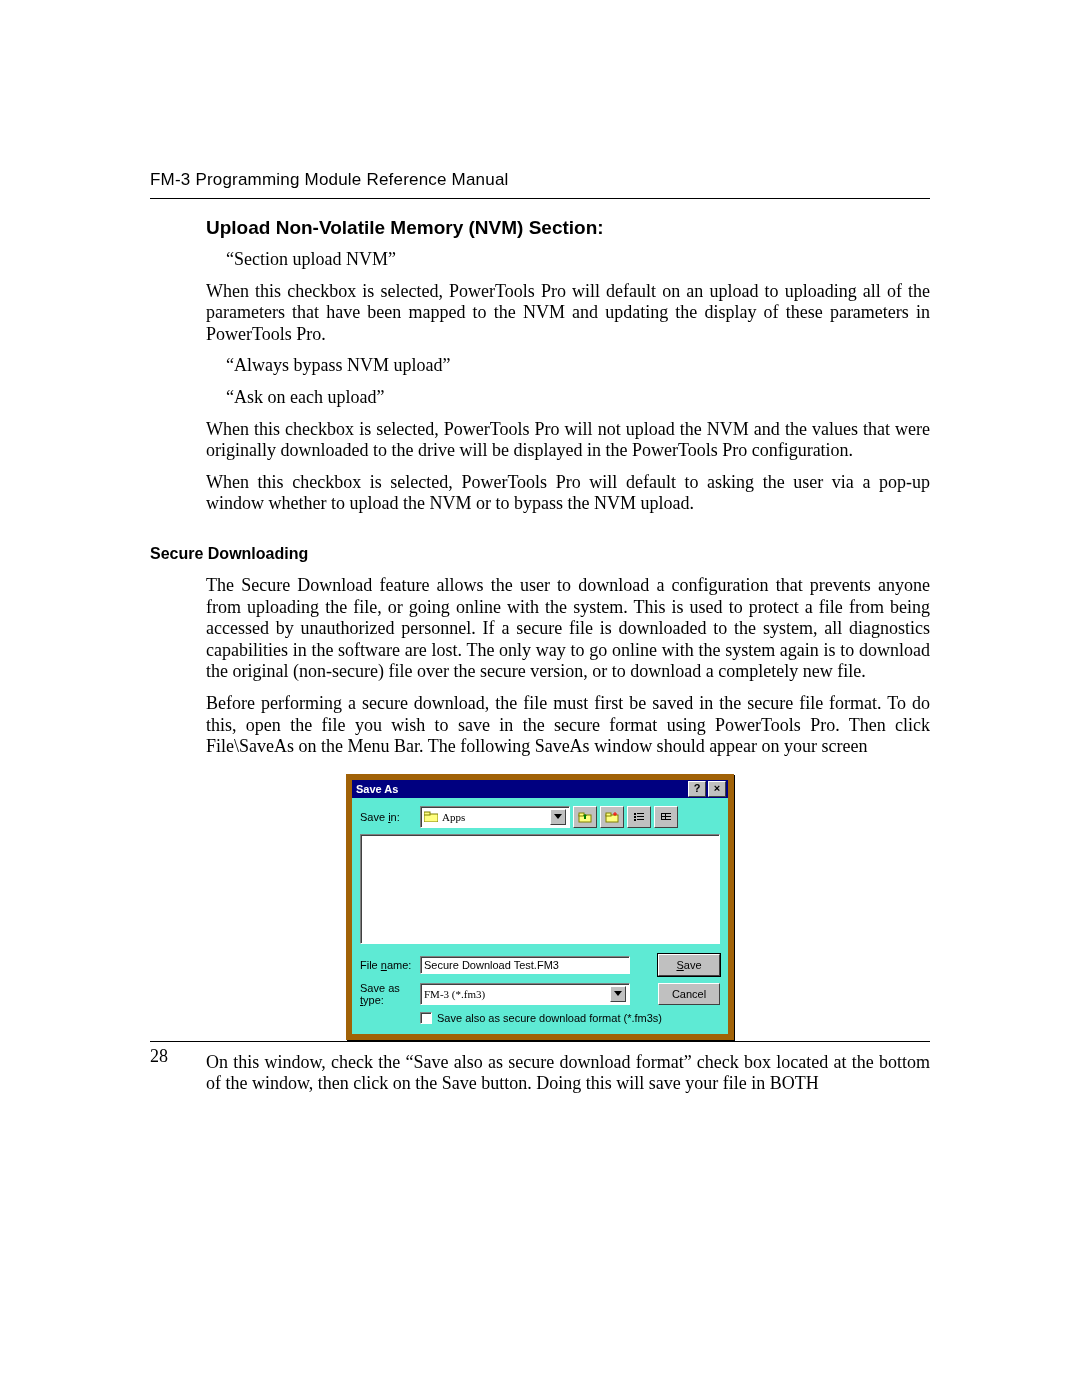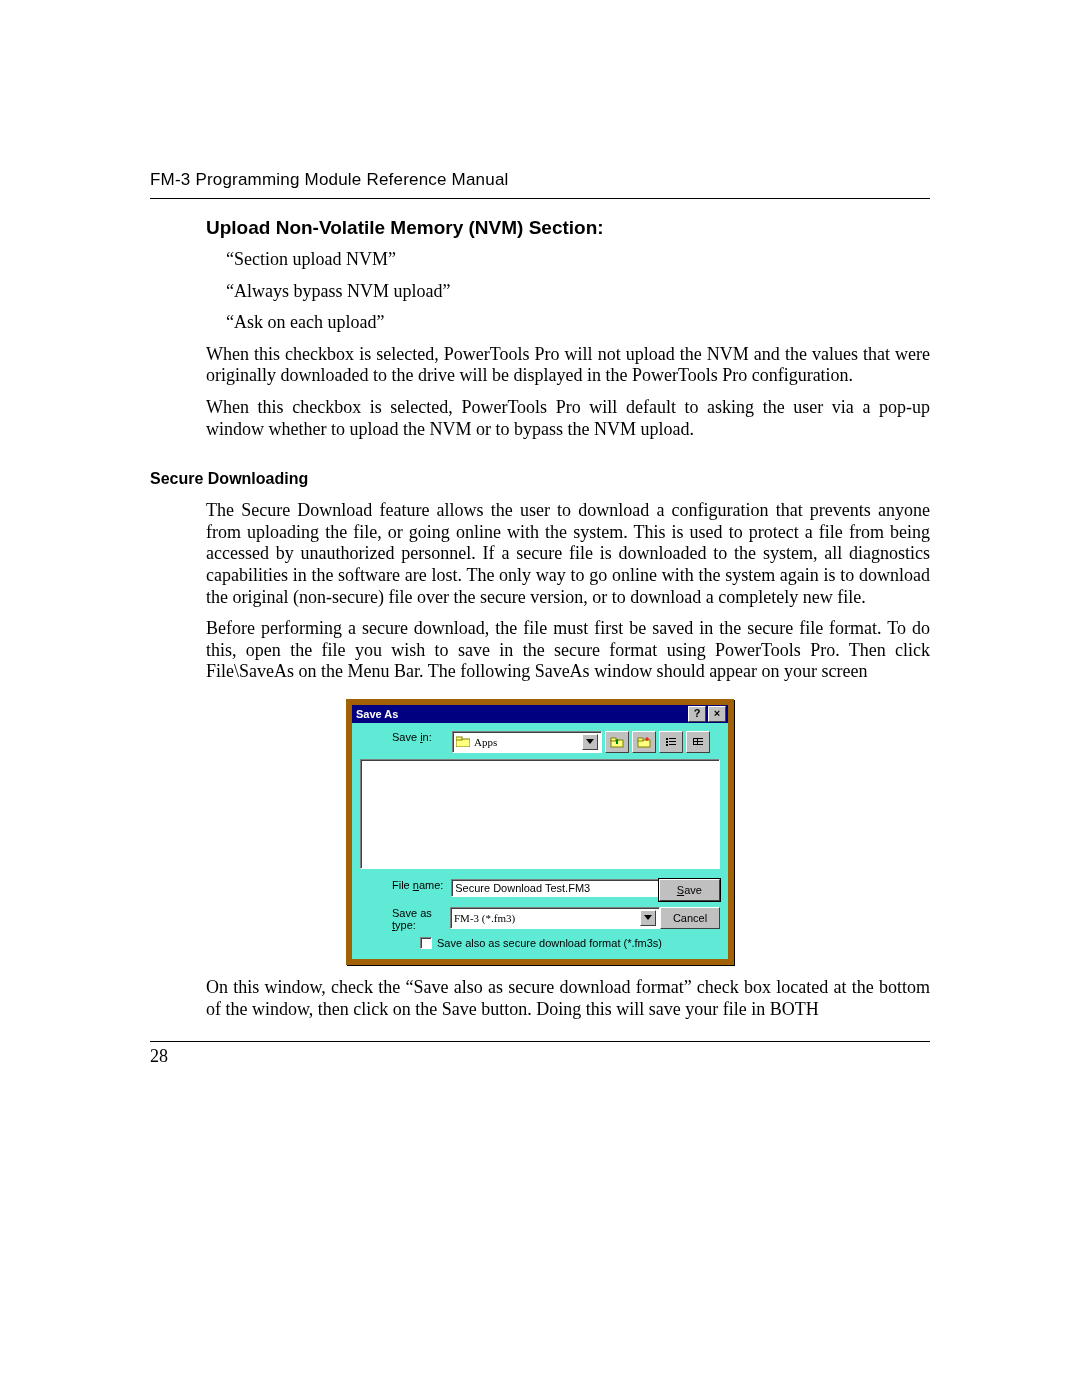--- a/index.html
+++ b/index.html
@@ -105,22 +105,22 @@
     font-weight: bold;
     font-size: 11px;
     color: #000;
     line-height: 1;
   }
   .dlg-body {
     padding: 8px 8px 10px 8px;
   }
   .row {
     display: flex;
+    align-items: center;
     margin-bottom: 6px;
-    margin-left: 32px;
   }
   .row .lbl {
     width: 60px;
   }
   .combo {
     flex: 1;
     height: 22px;
     background: #fff;
     border: 1px solid #808080;
     border-right-color: #fff;
@@ -228,20 +228,21 @@
 
 <div class="page">
 
   <div class="running-header">FM-3 Programming Module Reference Manual</div>
   <hr class="rule">
 
   <div class="h3">Upload Non-Volatile Memory (NVM) Section:</div>
 
   <div class="body-indent">
     <p class="para quoted">“Section upload NVM”</p>
+    <p class="para">When this checkbox is selected, PowerTools Pro will default on an upload to uploading all of the parameters that have been mapped to the NVM and updating the display of these parameters in PowerTools Pro.</p>
 
     <p class="para quoted">“Always bypass NVM upload”</p>
     <p class="para quoted">“Ask on each upload”</p>
 
     <p class="para">When this checkbox is selected, PowerTools Pro will not upload the NVM and the values that were originally downloaded to the drive will be displayed in the PowerTools Pro configuration.</p>
     <p class="para">When this checkbox is selected, PowerTools Pro will default to asking the user via a pop-up window whether to upload the NVM or to bypass the NVM upload.</p>
   </div>
 
   <div class="h2">Secure Downloading</div>
 

